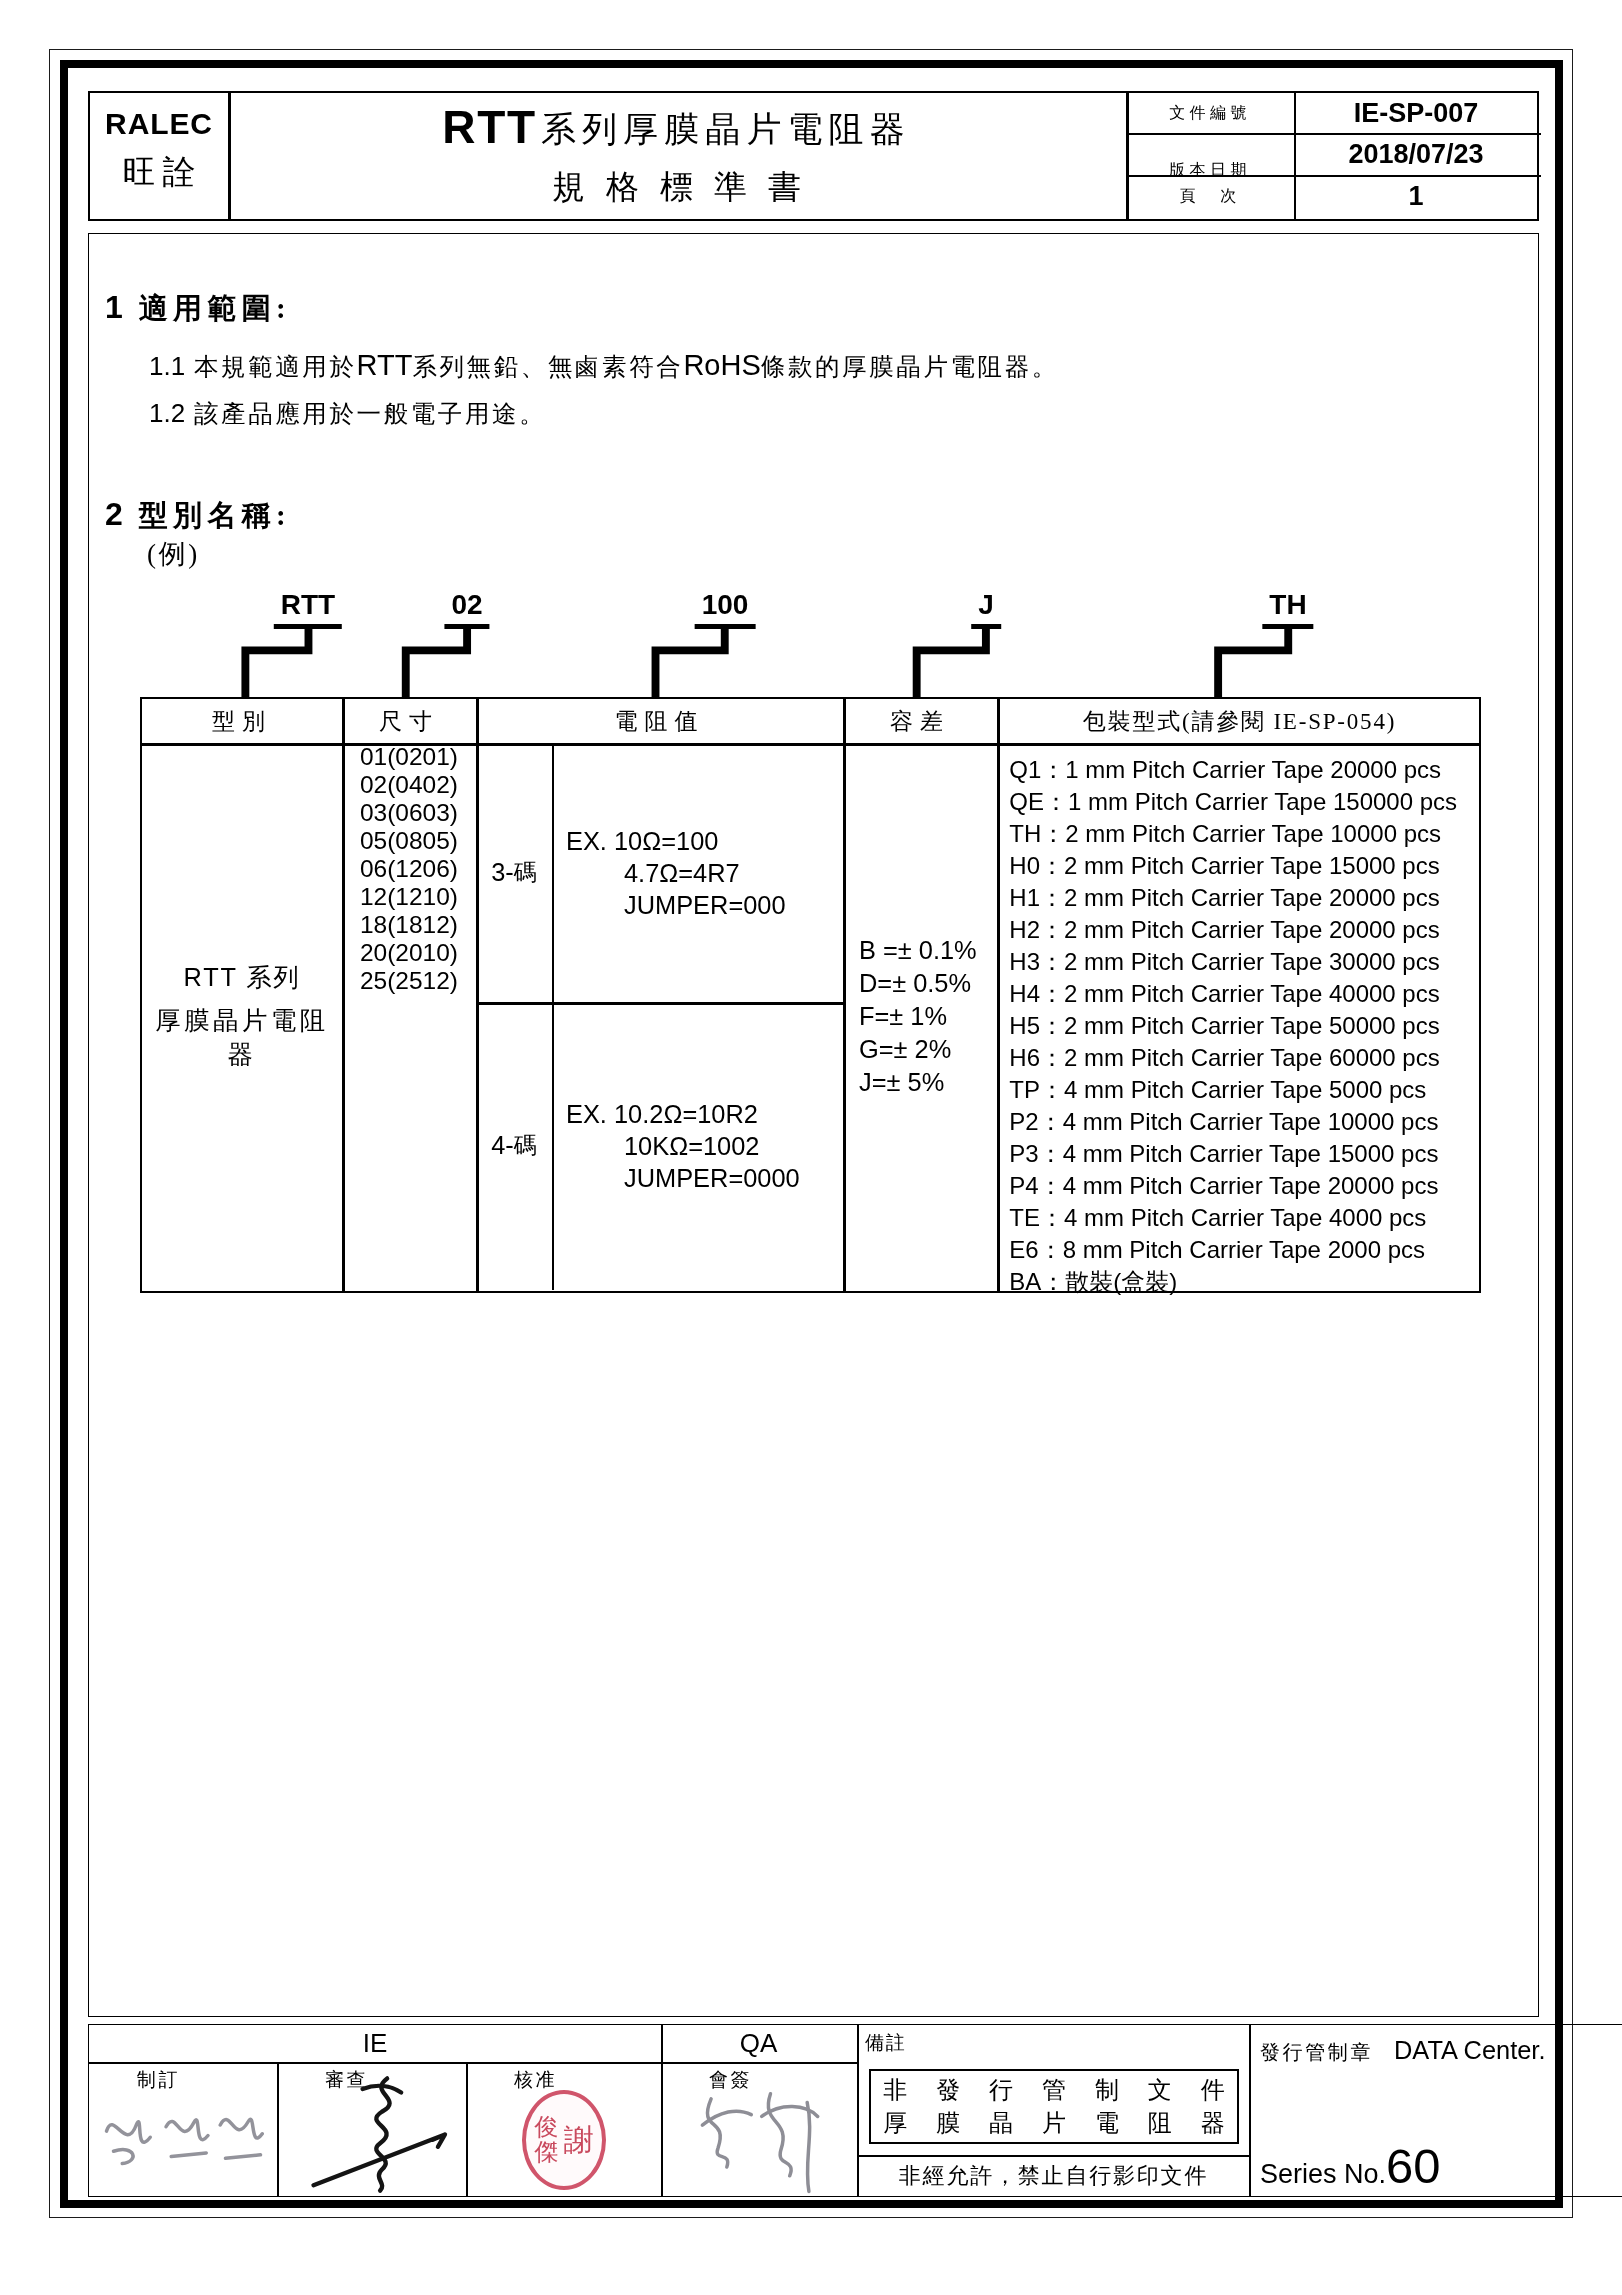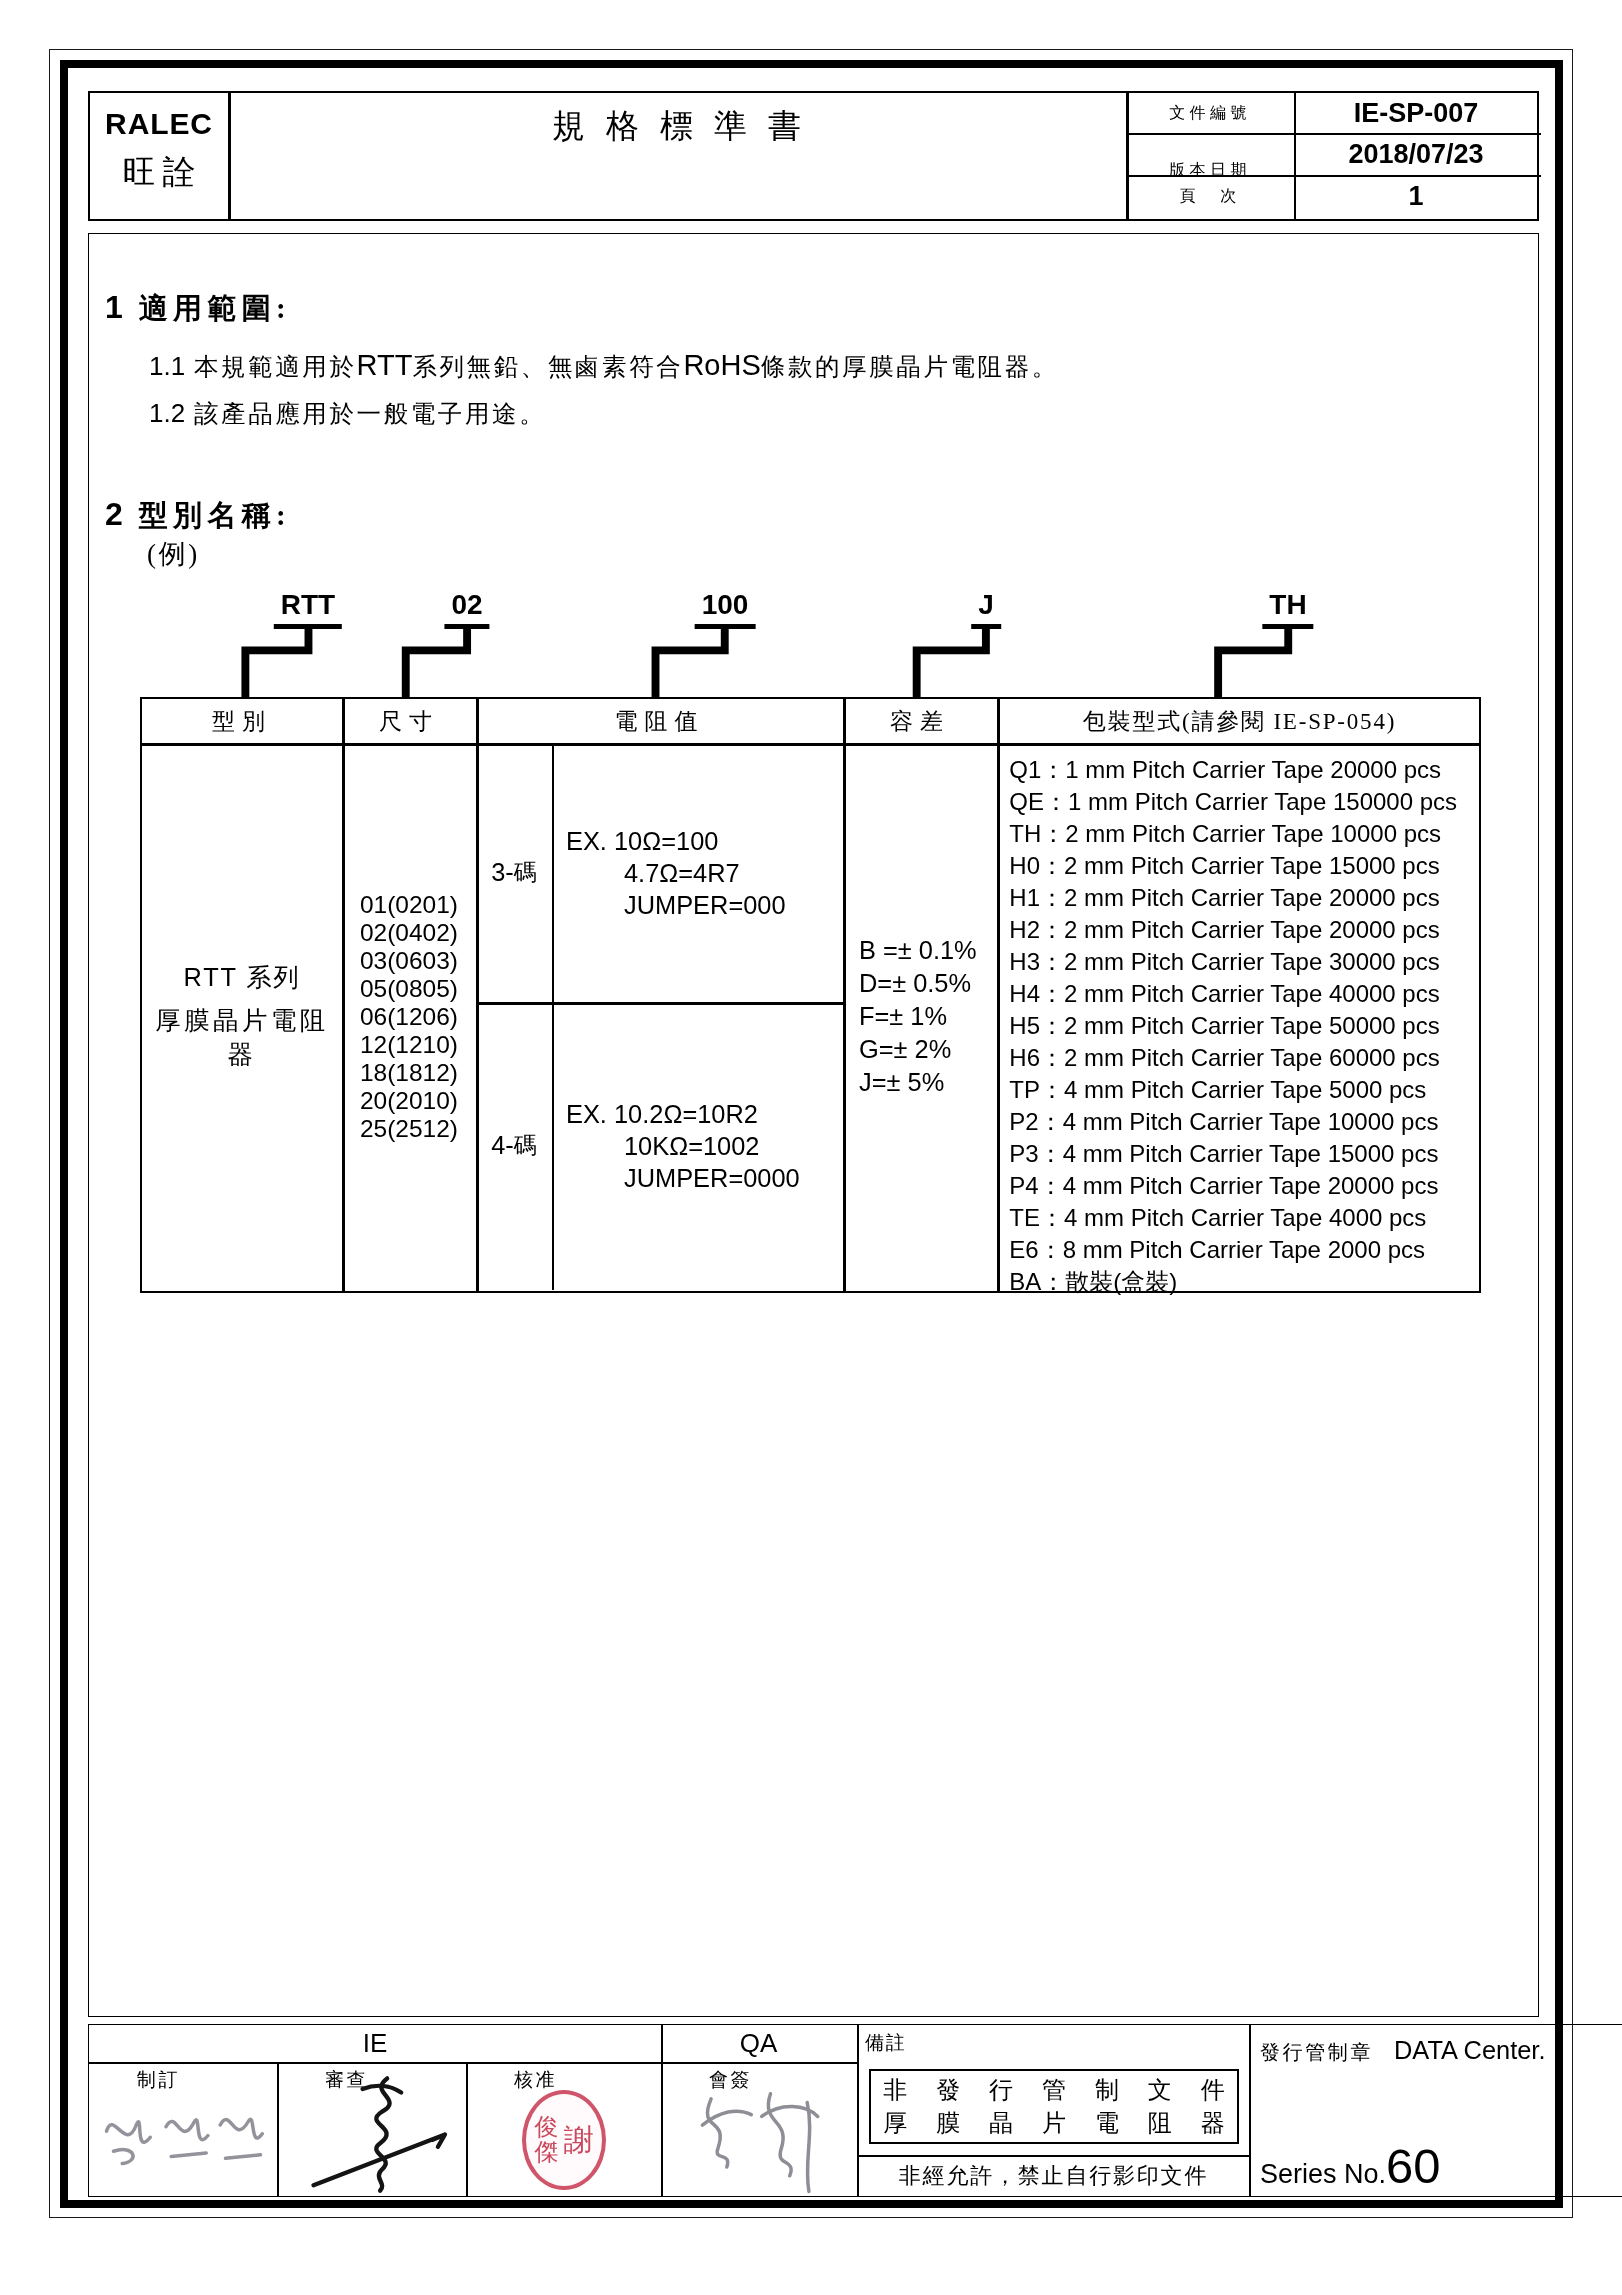--- a/index.html
+++ b/index.html
@@ -37,21 +37,21 @@
   
   .pn-label{position:absolute;top:589px;transform:translateX(-50%);font-size:28px;font-weight:bold;border-bottom:5.3px solid #000;padding:0 7px 2.6px 7px;}
   .connector-svg{position:absolute;left:0;top:0;pointer-events:none;}
   
   .spec-table{position:absolute;left:140px;top:697px;width:1341px;height:596px;border:2.6px solid #000;}
   .spec-table .cell{position:absolute;display:flex;}
   .th{align-items:center;justify-content:center;font-size:23px;letter-spacing:7px;font-family:"Liberation Serif",serif;}
   .th-pkg{letter-spacing:1.8px;}
   .cell-series{flex-direction:column;align-items:center;justify-content:center;text-align:center;font-size:25.4px;letter-spacing:3.5px;font-family:"Liberation Serif",serif;}
   .cell-series .s1{margin-bottom:8.8px;font-family:"Liberation Sans",sans-serif;letter-spacing:1.8px;}
-  .cell-sizes{flex-direction:column;align-items:center;justify-content:center;font-size:24.5px;line-height:28px;}
+  .cell-sizes{flex-direction:column;align-items:center;font-size:24.5px;line-height:28px;}
   .cell-digits{align-items:center;justify-content:center;font-size:25.4px;}
   .cell-digits .cn-small{font-family:"Liberation Serif",serif;font-size:23px;}
   .cell-ex{flex-direction:column;justify-content:center;font-size:25.4px;line-height:32px;padding-left:14px;}
   .cell-ex .li:nth-child(n+2){padding-left:58px;}
   .cell-tol{flex-direction:column;justify-content:center;font-size:25.4px;line-height:33px;padding-left:16px;}
   .cell-pkg{flex-direction:column;font-size:24px;line-height:32px;padding:10.5px 0 0 12.3px;}
   
   .ftr-table{position:absolute;left:88px;top:2024px;width:1622px;height:173px;border:1.8px solid #000;}
   .ftr-dept{position:absolute;top:0;height:37px;display:flex;align-items:center;justify-content:center;font-size:26px;}
   .sign-label{position:absolute;top:42px;font-size:19px;letter-spacing:2.6px;font-family:"Liberation Serif",serif;margin-left:39px;}
@@ -86,20 +86,24 @@
     <div class="vline" style="left:1204px;top:0;height:100%;width:1.8px;"></div>
     <div class="hline" style="left:1036px;top:40px;width:415px;height:1.8px;"></div>
     <div class="hline" style="left:1036px;top:82px;width:415px;height:1.8px;"></div>
 
     <div class="hdr-logo">
       <div class="hdr-company">RALEC</div>
       <div class="hdr-company-cn">旺詮</div>
     </div>
 
     <div class="hdr-title">
+      <div class="hdr-title-main">
+        <span class="t-code">RTT</span>
+        <span class="t-cn">系列厚膜晶片電阻器</span>
+      </div>
       <div class="hdr-subtitle">規格標準書</div>
     </div>
 
     <div class="meta-label" style="top:0;height:40px;">文件編號</div>
     <div class="meta-value" style="top:0;height:40px;">IE-SP-007</div>
     <div class="meta-label" style="top:40px;height:42px;margin-top:16px;">版本日期</div>
     <div class="meta-value" style="top:40px;height:42px;">2018/07/23</div>
     <div class="meta-label" style="top:82px;height:42px;">頁　次</div>
     <div class="meta-value" style="top:82px;height:42px;">1</div>
   </div>

